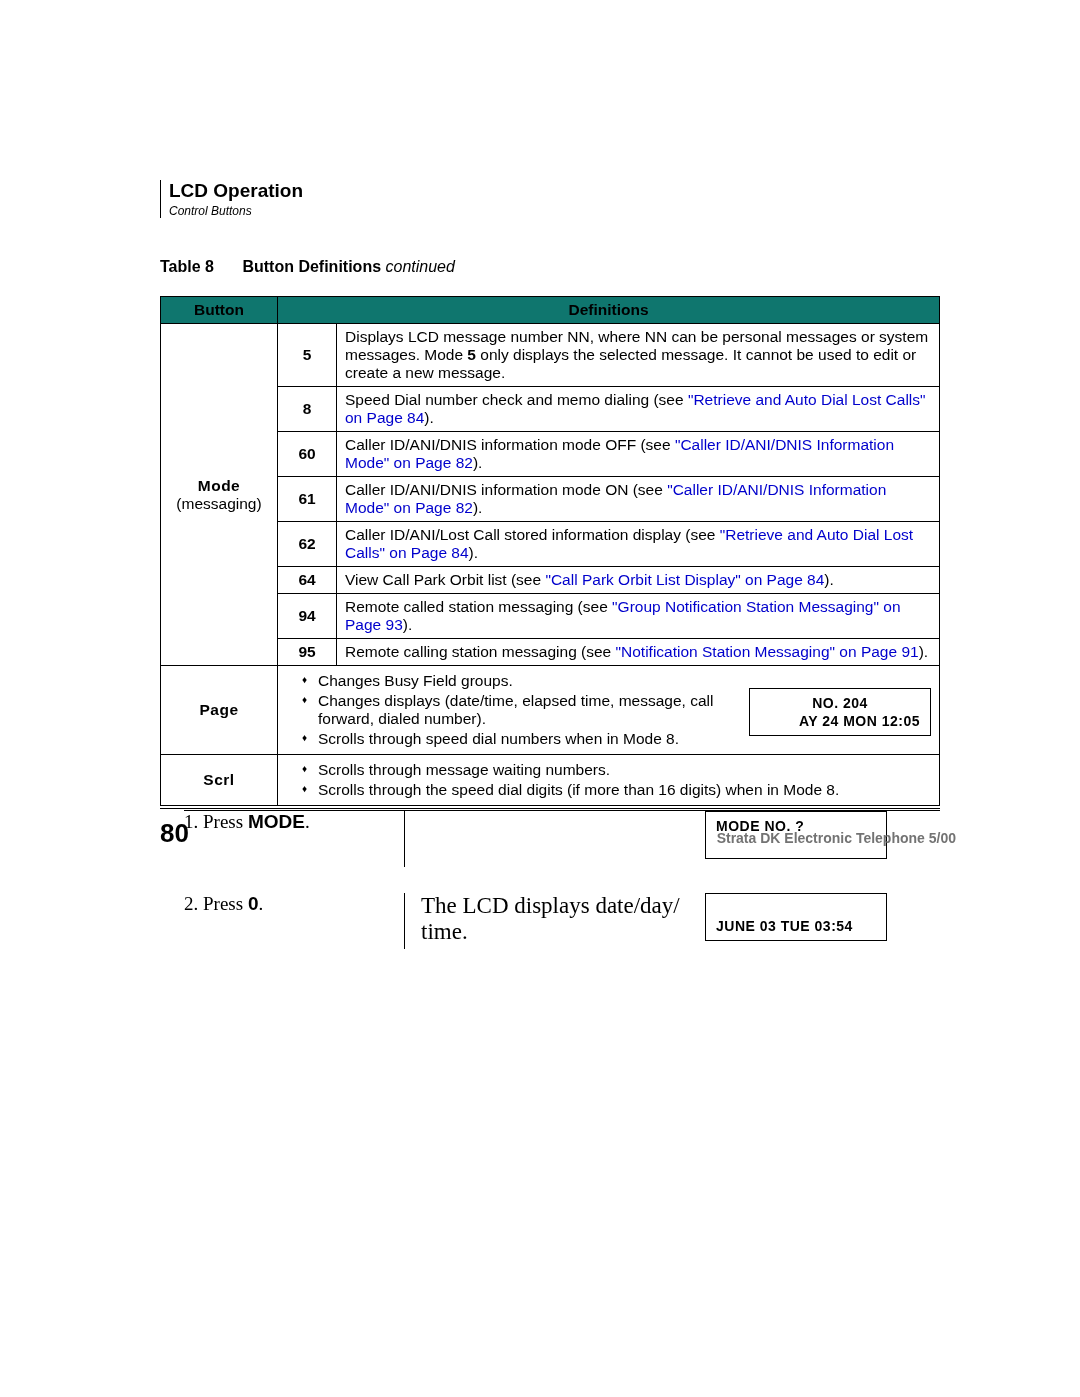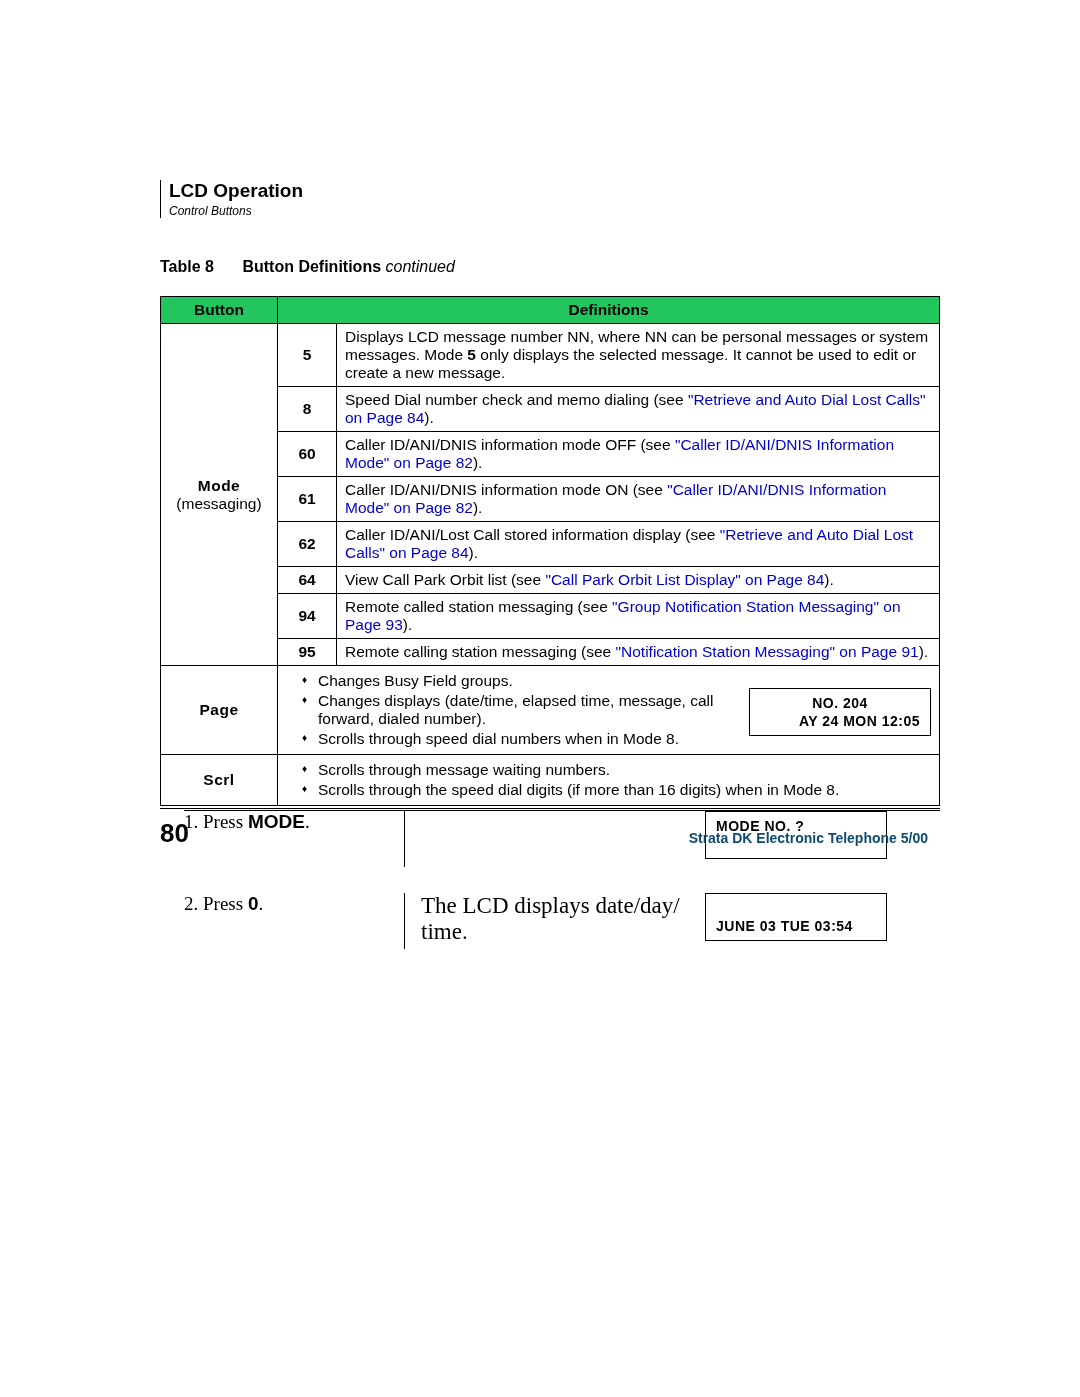--- a/index.html
+++ b/index.html
@@ -42,21 +42,21 @@
     width: 100%;
     font-size: 15.5px;
   }
   table.defs th, table.defs td {
     border: 1px solid #000;
     padding: 4px 8px;
     vertical-align: top;
     text-align: left;
   }
   table.defs th {
-    background: #22c55e;
+    background: #0f766e;
     font-weight: bold;
     text-align: center;
   }
   table.defs td.btncol {
     text-align: center;
     vertical-align: middle;
     width: 100px;
   }
   table.defs td.numcol {
     text-align: center;
@@ -147,25 +147,25 @@
   }
   .page-number {
     position: absolute;
     left: 160px;
     bottom: 220px;
     font-weight: bold;
     font-size: 26px;
   }
   .footer-text {
     position: absolute;
-    right: 152px;
+    right: 124px;
     bottom: 223px;
     font-weight: bold;
     font-size: 14px;
-    color: #0c4a6e;
+    color: #737373;
   }
 </style>
 </head>
 <body>
 
 <div class="page">
 
   <div class="header-block">
     <div class="h-title">LCD Operation</div>
     <div class="h-sub">Control Buttons</div>

